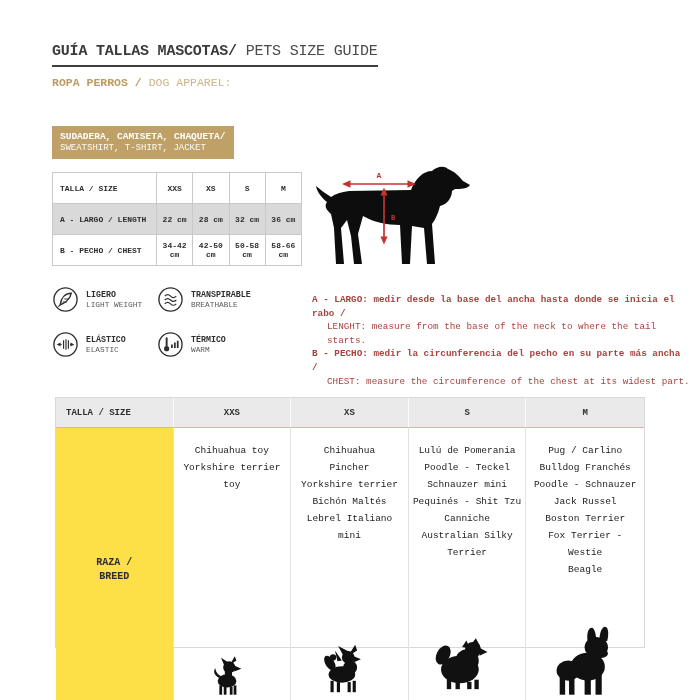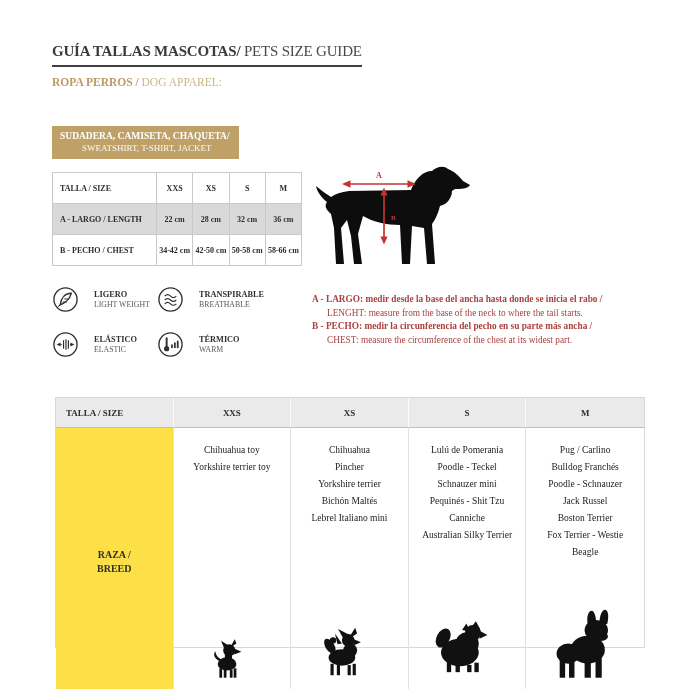--- a/index.html
+++ b/index.html
@@ -1,46 +1,46 @@
 <!DOCTYPE html>
 <html><head>
 <meta charset="utf-8">
 <style>
   html,body{margin:0;padding:0;background:#fff;}
   .page{position:relative;width:700px;height:700px;background:#ffffff;overflow:hidden;
-        font-family:Liberation Serif, serif;color:#2d2d2d;}
+        font-family:Liberation Mono, monospace;color:#2d2d2d;}
 
   
   .hdr{position:absolute;left:52px;top:42px;}
   .title{display:inline-block;font-size:15px;letter-spacing:-0.2px;
          padding-bottom:5px;border-bottom:2px solid #3f3f3f;white-space:nowrap;}
   .title .t-es{font-weight:700;color:#3b3b3b;}
   .title .t-en{font-weight:400;color:#4a4a4a;}
   .subtitle{margin-top:9px;font-size:11.5px;white-space:nowrap;}
   .subtitle .s-es{font-weight:700;color:#bb9c62;}
   .subtitle .s-en{font-weight:400;color:#ccb586;}
 
   
   .prodbox{position:absolute;left:52px;top:126px;background:#bfa168;color:#fff;
            padding:5px 9px 5px 8px;line-height:11.5px;width:fit-content;}
   .prodbox .p-es{font-size:9.5px;font-weight:700;white-space:nowrap;}
-  .prodbox .p-en{font-size:9px;font-weight:400;opacity:.95;white-space:nowrap;margin-left:22px;}
+  .prodbox .p-en{font-size:9px;font-weight:400;opacity:.95;white-space:nowrap;}
 
   
   table.sizes{position:absolute;left:52px;top:172px;border-collapse:collapse;width:250px;}
   table.sizes td{border:1px solid #c9c9c9;font-size:8px;font-weight:700;color:#2d2d2d;
                  text-align:center;height:30px;padding:0;}
   table.sizes td.lbl{text-align:left;padding-left:7px;width:96px;}
   table.sizes tr.gray td{background:#d9d9d9;}
 
   
   .diagram{position:absolute;left:313px;top:164px;}
 
   
-  .feat{position:absolute;display:flex;align-items:center;gap:15px;}
+  .feat{position:absolute;display:flex;align-items:center;gap:7px;}
   .feat svg{flex:0 0 auto;}
   .feat .ft{line-height:10px;}
   .feat .f-es{font-size:8.3px;font-weight:700;color:#2f2f2f;white-space:nowrap;}
   .feat .f-en{font-size:7.8px;font-weight:400;color:#5a5a5a;white-space:nowrap;}
   .f1{left:52px;top:286px;} .f2{left:157px;top:286px;}
   .f3{left:52px;top:331px;} .f4{left:157px;top:331px;}
 
   
   .notes{position:absolute;left:312px;top:293px;width:378px;color:#a8423e;
          font-size:9.3px;line-height:13.6px;}

